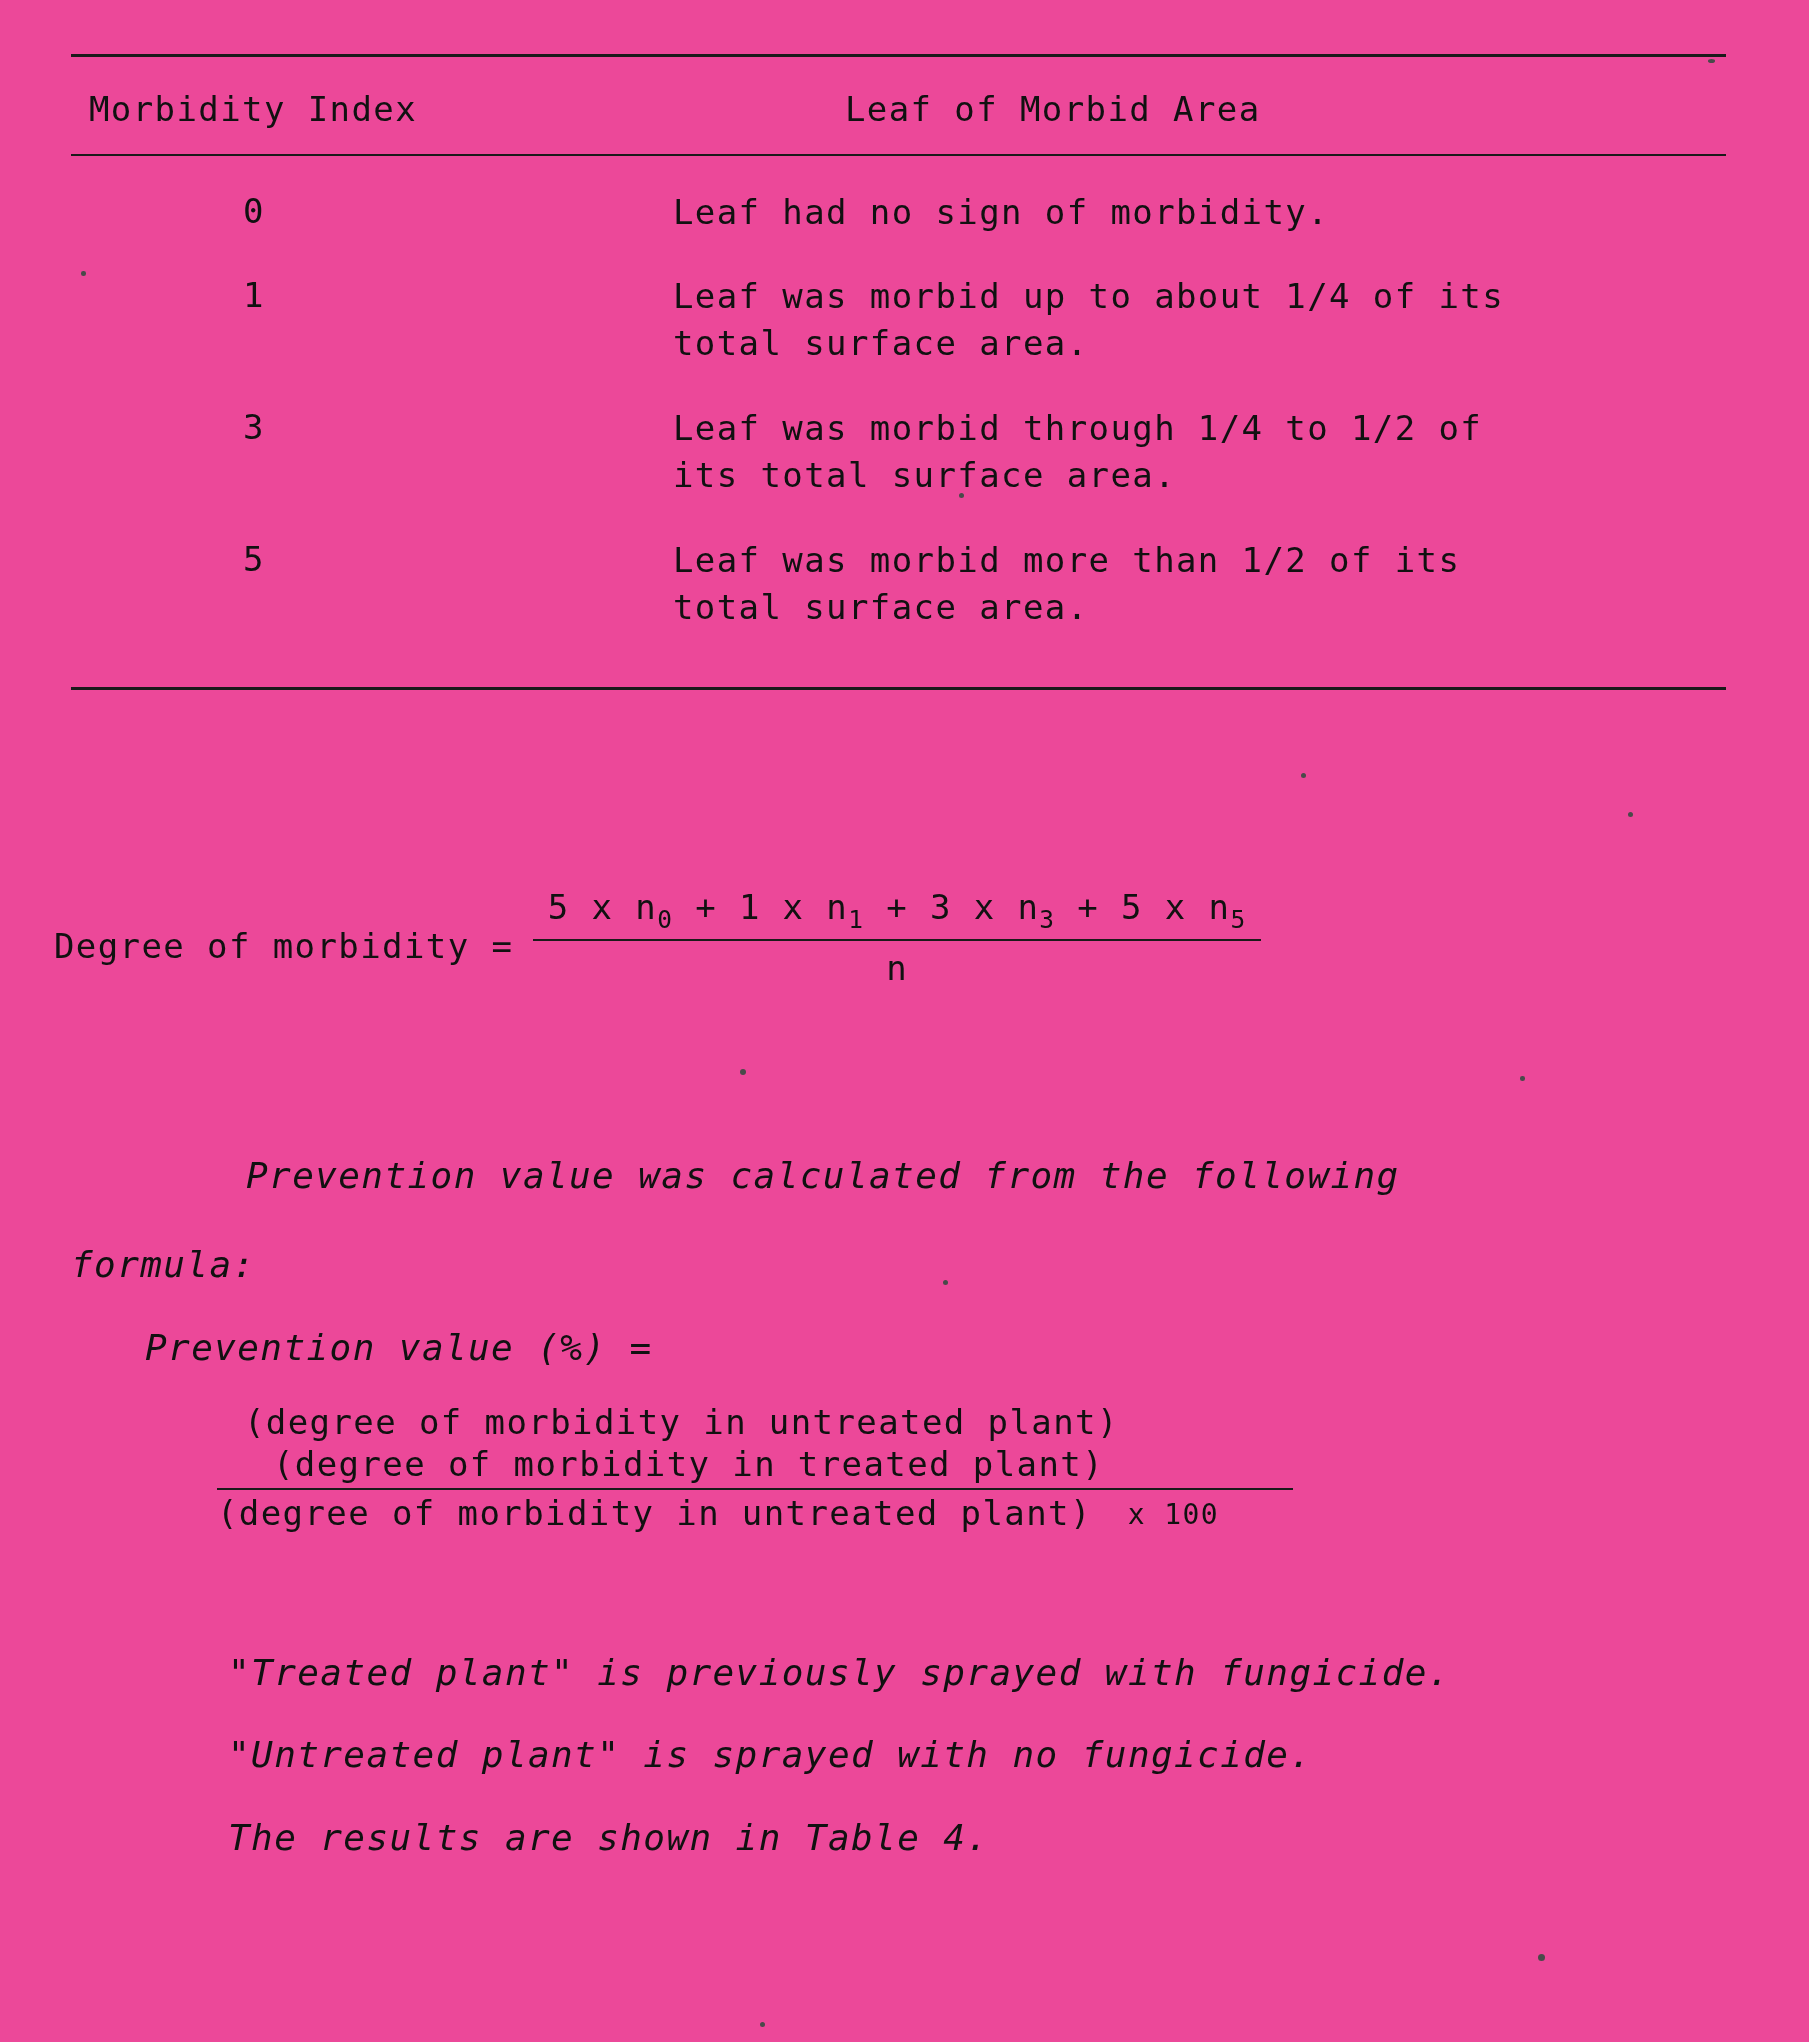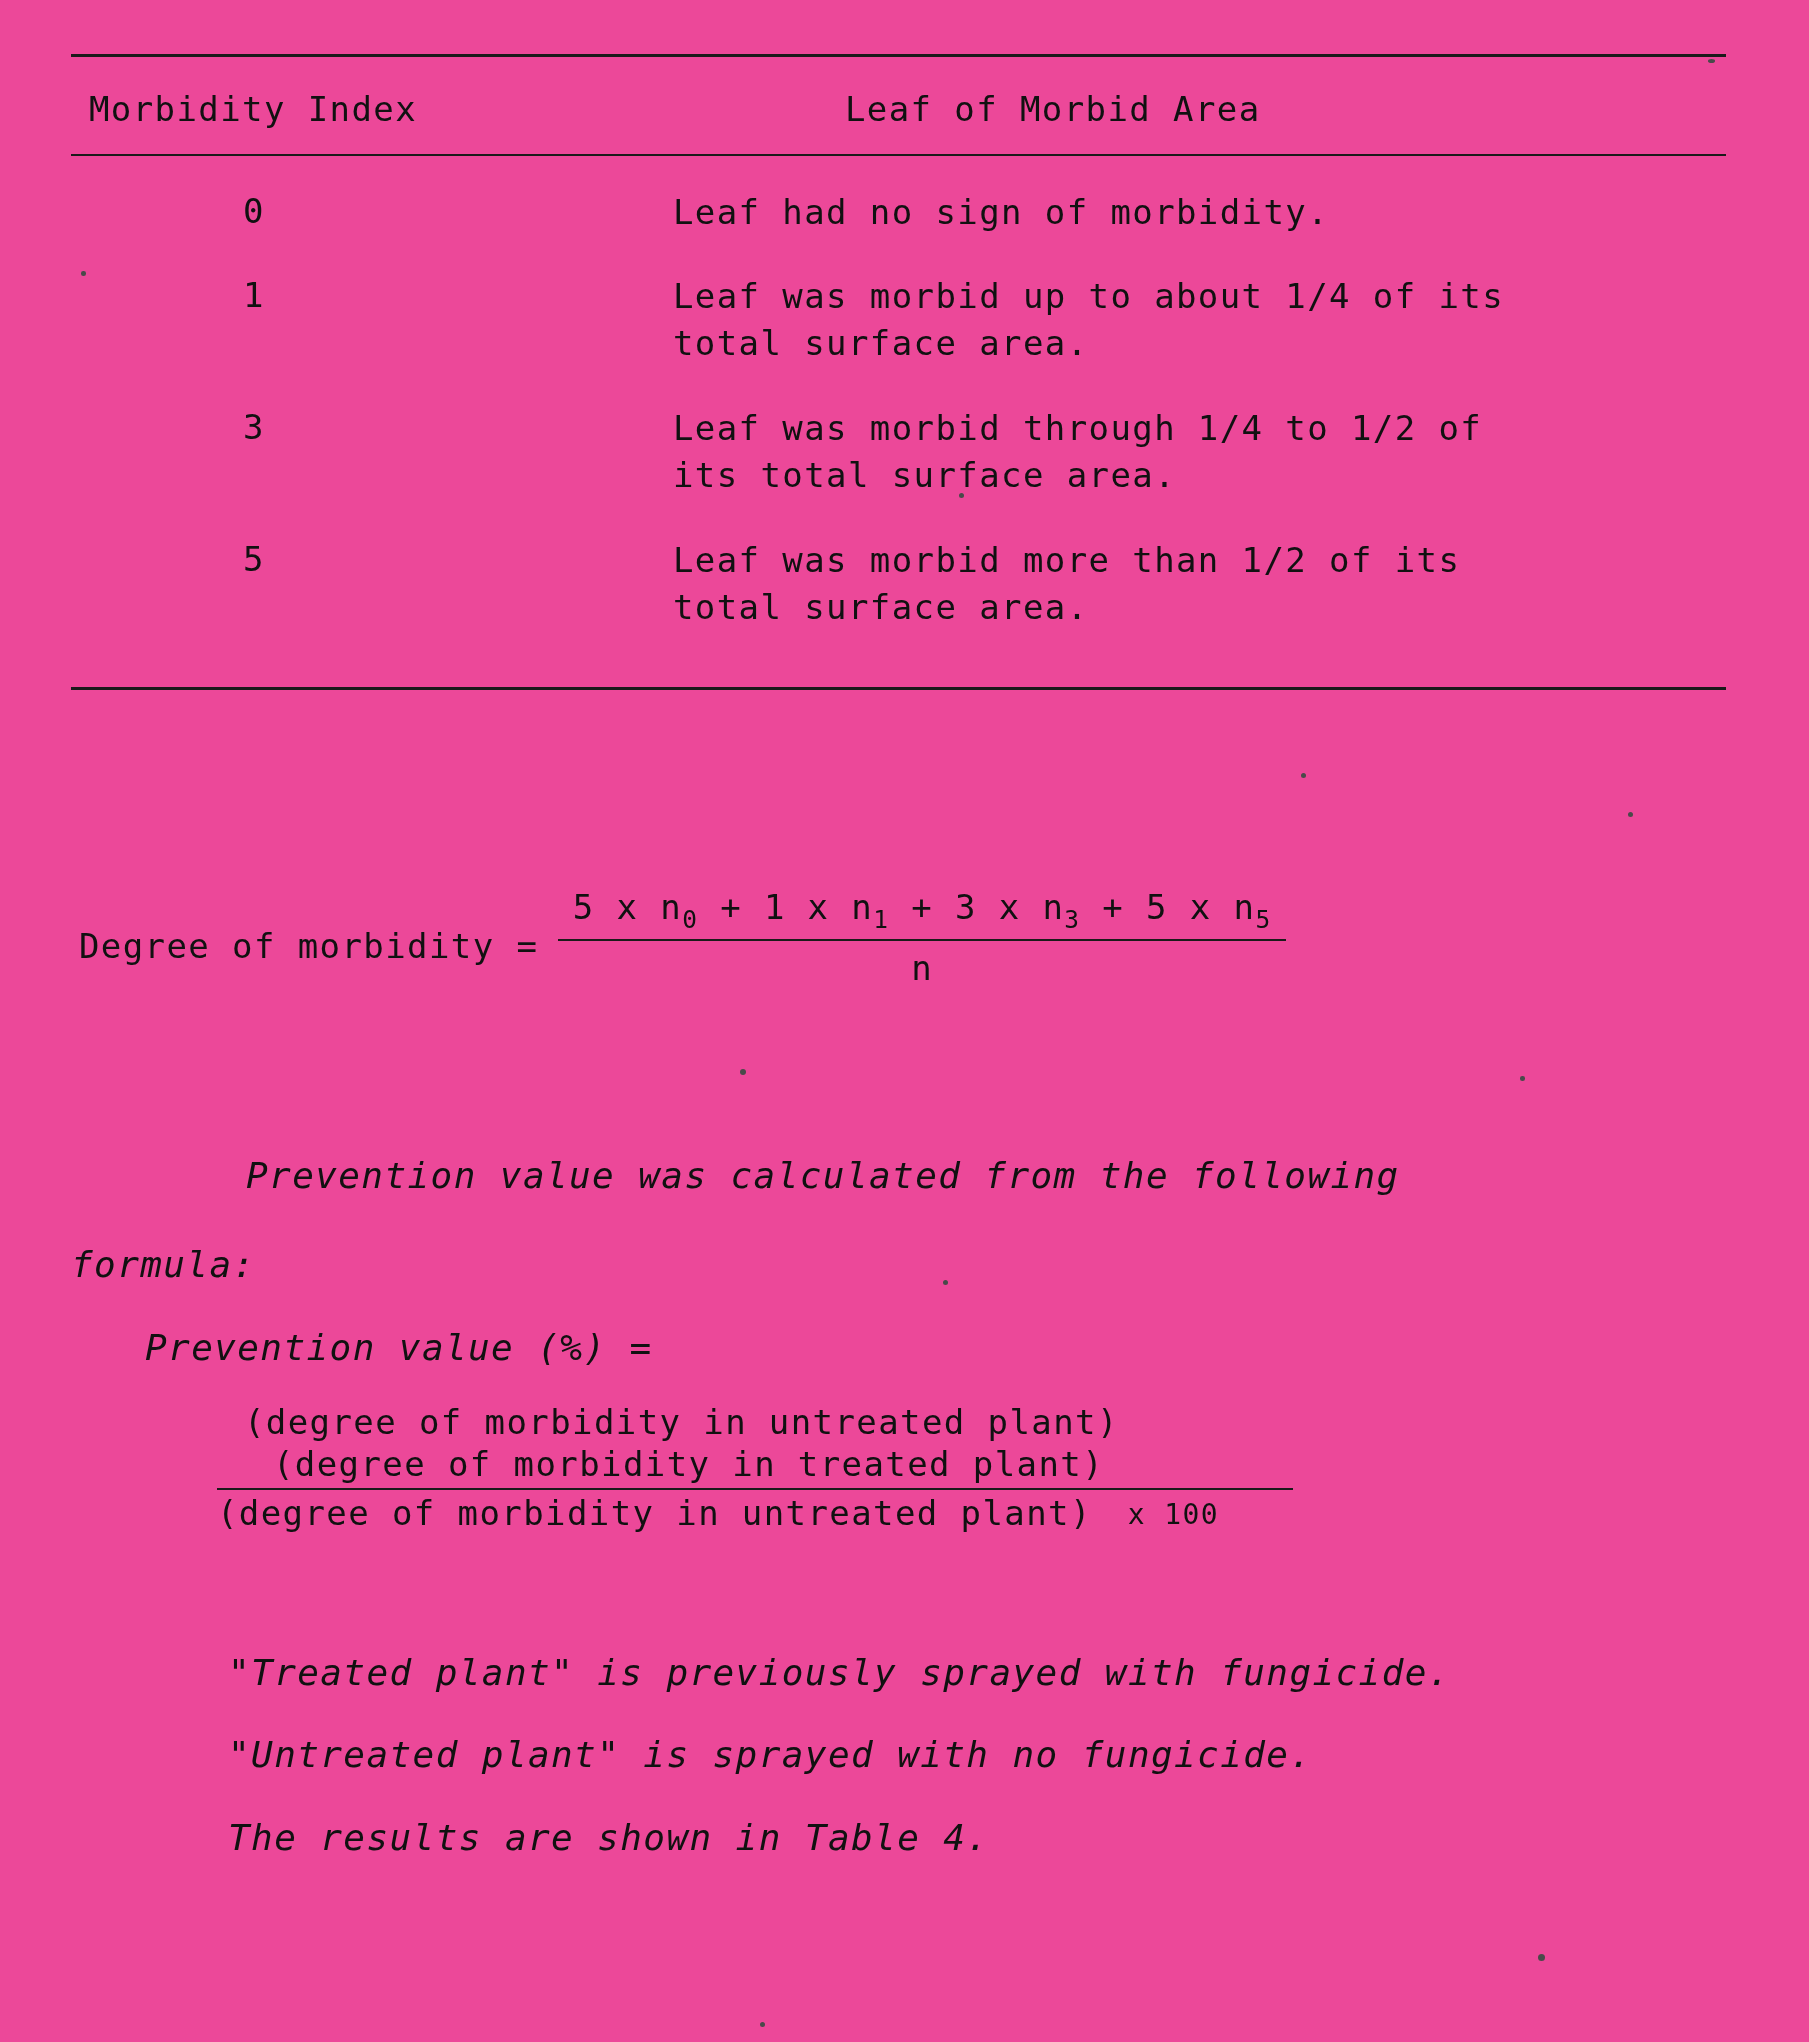--- a/index.html
+++ b/index.html
@@ -85,21 +85,20 @@
     top: 887px;
     width: 1701px;
     display: flex;
     align-items: center;
   }
   .formula-label {
     font-size: 34px;
     letter-spacing: 1.4px;
     white-space: nowrap;
     padding-top: 16.3px;
-    margin-left: 25px;
   }
   .fraction {
     margin-left: 20px;
     display: inline-block;
     text-align: center;
   }
   .frac-num {
     font-size: 34px;
     letter-spacing: 1.4px;
     padding: 0 14.5px 5.4px 14.5px;

